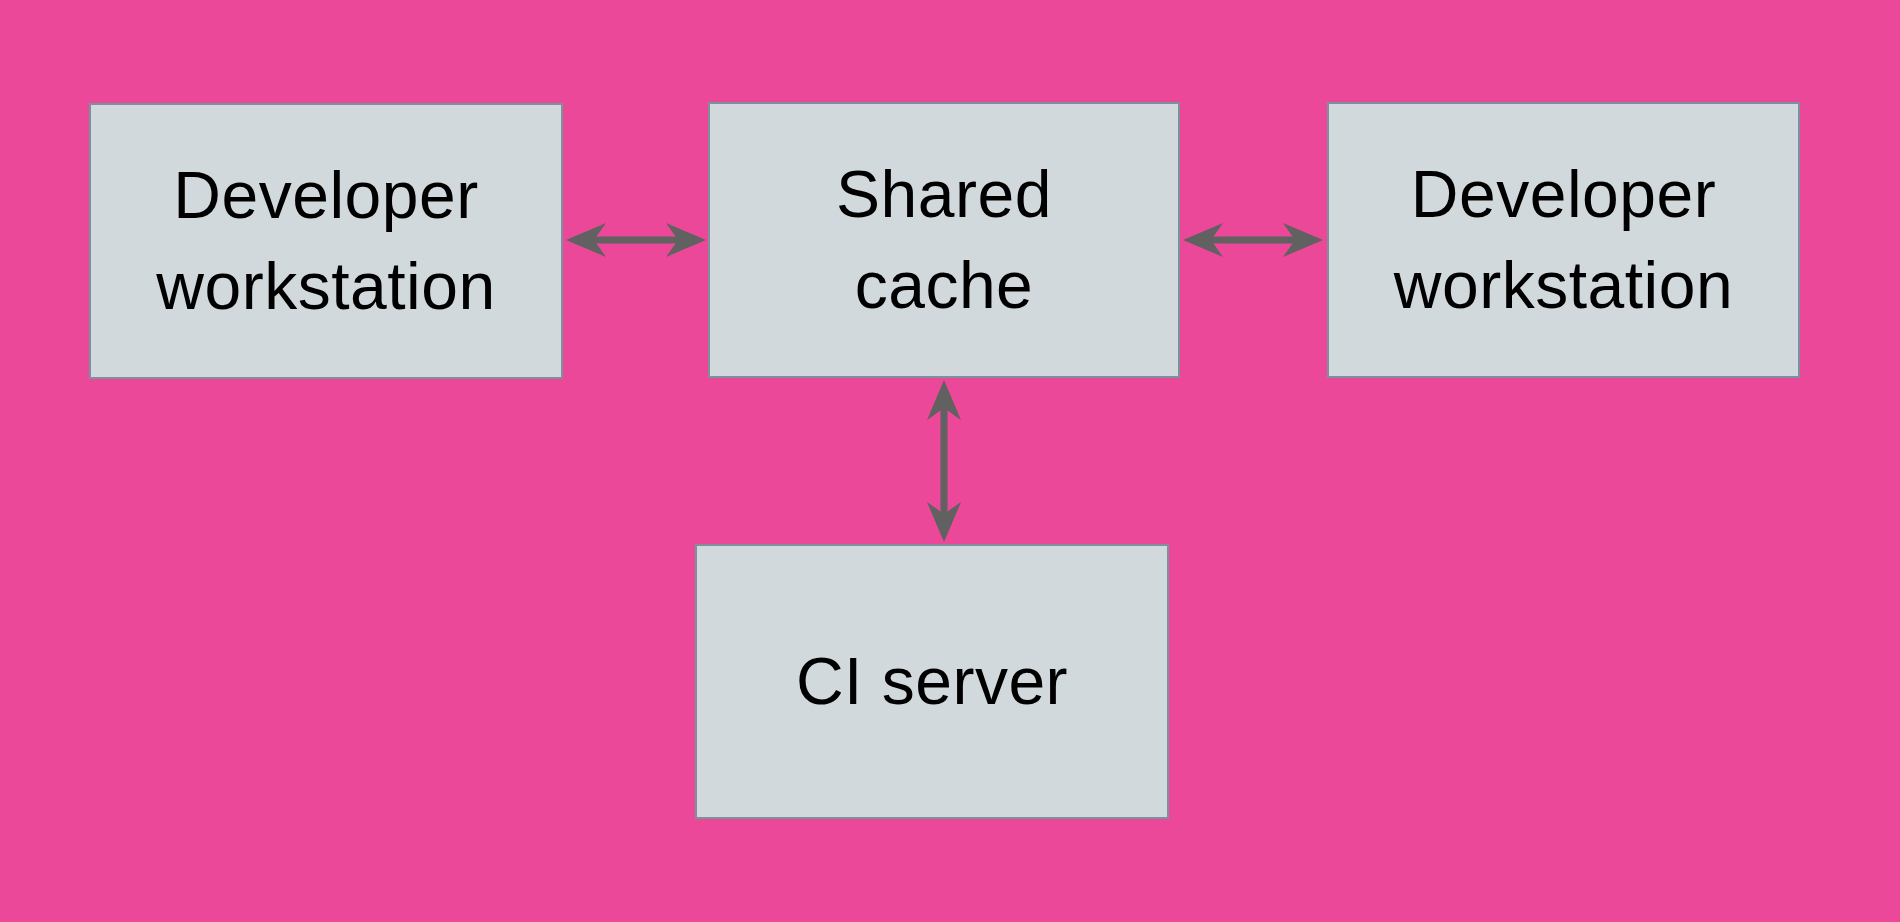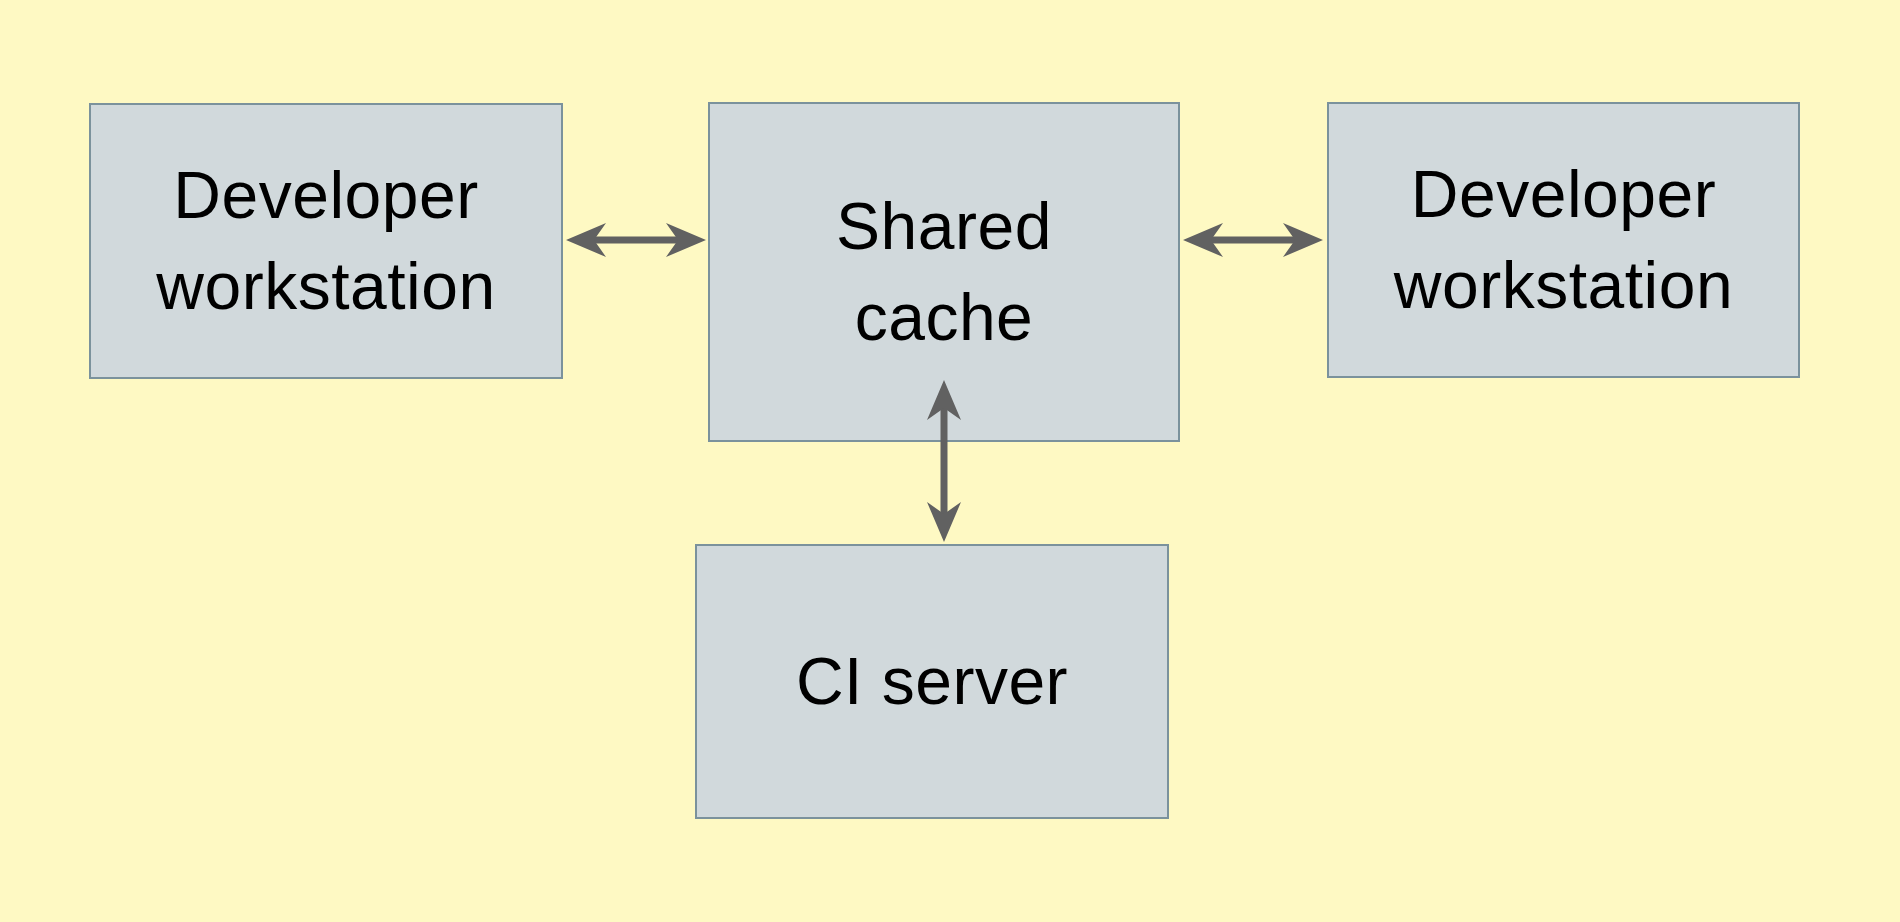--- a/index.html
+++ b/index.html
@@ -5,40 +5,40 @@
   html, body {
     margin: 0;
     padding: 0;
     background: #ffffff;
     font-family: "Liberation Sans", sans-serif;
   }
   .canvas {
     position: relative;
     width: 1900px;
     height: 922px;
-    background: #fef9c3;
+    background: #ec4899;
     overflow: hidden;
   }
   .node {
     position: absolute;
     box-sizing: border-box;
     background: #d1d9dc;
     border: 2px solid #7b929c;
     display: flex;
     align-items: center;
     justify-content: center;
     text-align: center;
     color: #000000;
     font-size: 66px;
     line-height: 1.38;
     white-space: pre-line;
     letter-spacing: 0.5px;
   }
   .node-dev-left  { left: 89px;   top: 103px; width: 474px; height: 276px; }
-  .node-cache     { left: 708px;  top: 102px; width: 472px; height: 340px; }
+  .node-cache     { left: 708px;  top: 102px; width: 472px; height: 276px; }
   .node-dev-right { left: 1327px; top: 102px; width: 473px; height: 276px; }
   .node-ci        { left: 695px;  top: 544px; width: 474px; height: 275px; }
   .edges-layer {
     position: absolute;
     left: 0; top: 0;
     width: 1900px;
     height: 922px;
     pointer-events: none;
   }
   .edge-shaft { stroke: #616161; stroke-width: 7; }

